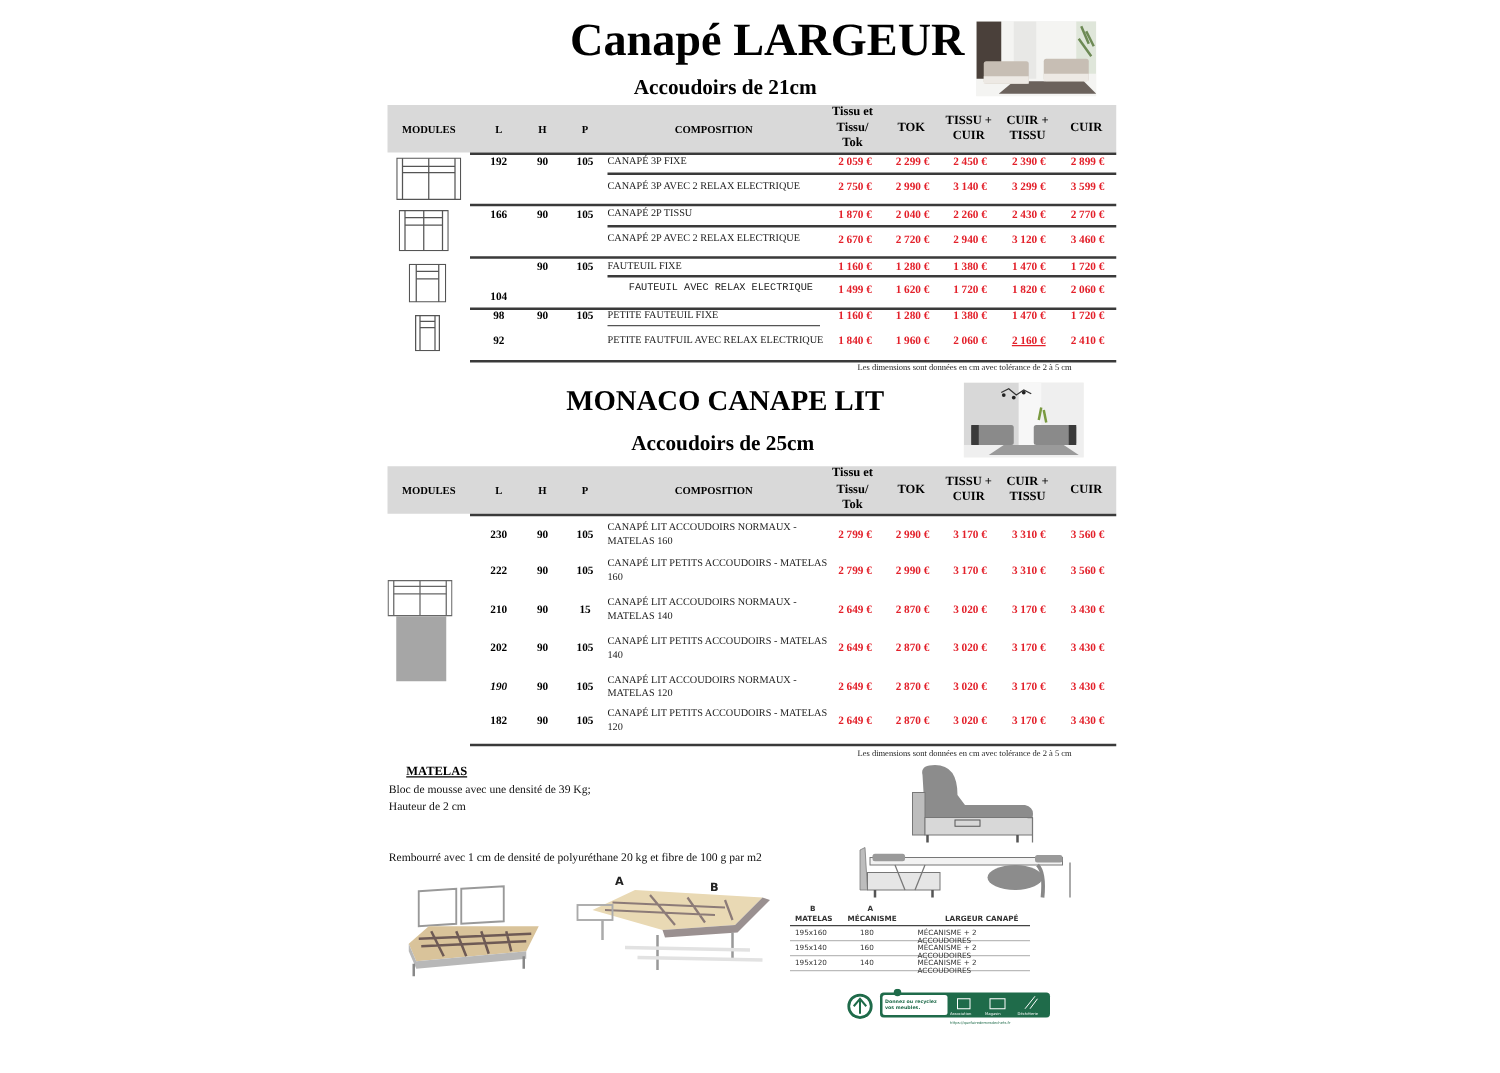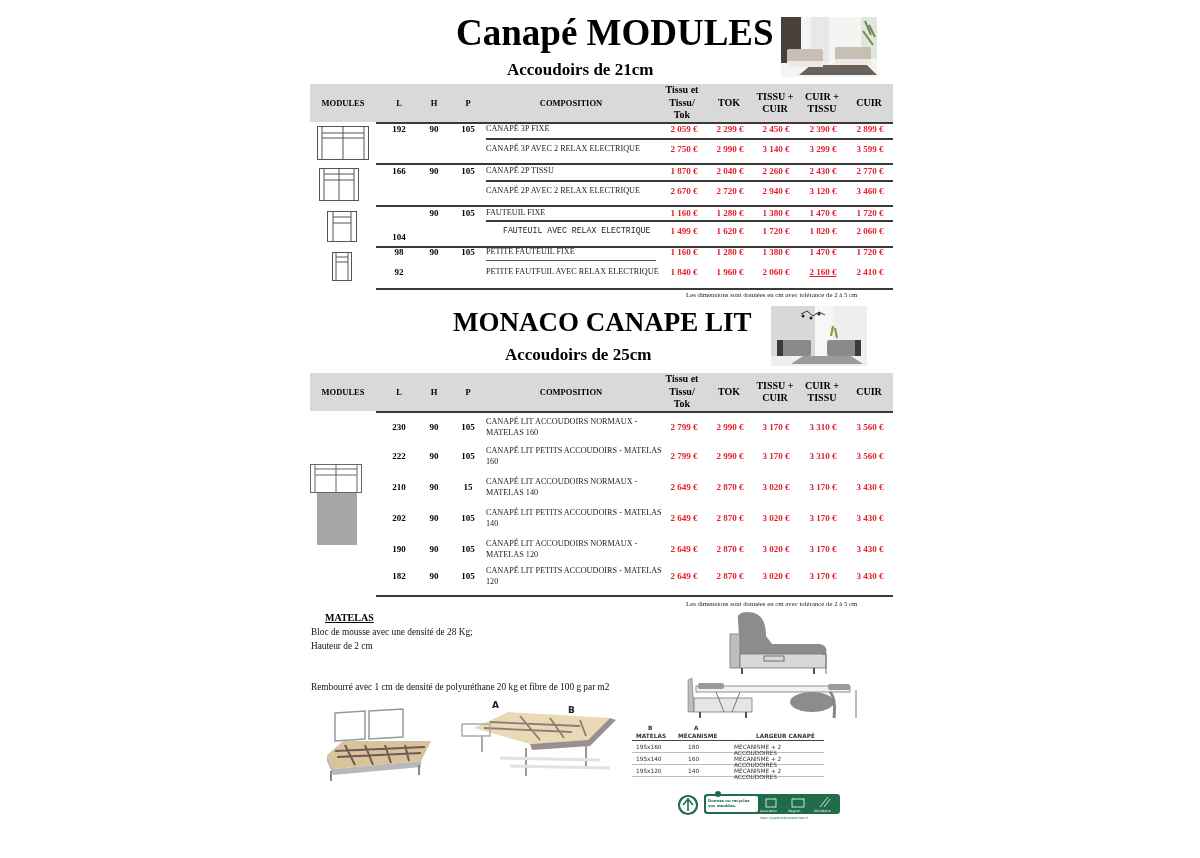--- a/index.html
+++ b/index.html
@@ -35,21 +35,21 @@
   .mech-row { position: relative; height: 12px; border-bottom: 1px solid #bbb; }
   .mech-row span { position: absolute; top: 3px; }
   .mech-head { height: 16px; border-bottom: 1.5px solid #444; font-weight: bold; }
   .mech-head span { top: 8px; }
 
   .eco { position: absolute; left: 674px; top: 791px; width: 168px; height: 32px; }
 </style>
 </head>
 <body>
 
-<div class="abs title" style="left:456px; top:14px;">Canapé MODULES</div>
+<div class="abs title" style="left:456px; top:14px;">Canapé LARGEUR</div>
 <div class="abs subtitle" style="left:507px; top:61px;">Accoudoirs de 21cm</div>
 
 <div class="photo" style="left:781px; top:17px; width:96px; height:60px;">
   <svg width="96" height="60" viewBox="0 0 96 60">
     <rect x="0" y="0" width="96" height="60" fill="#f4f4f2"></rect>
     <rect x="0" y="0" width="20" height="46" fill="#4a403a"></rect>
     <rect x="30" y="0" width="18" height="46" fill="#e8e8e6"></rect>
     <rect x="80" y="0" width="16" height="42" fill="#dfe6da"></rect>
     <path d="M84 4 L90 18 M88 8 L94 20 M82 14 L92 28" stroke="#6d8a55" stroke-width="2"></path>
     <polygon points="18,58 30,48 86,48 96,58" fill="#6b625c"></polygon>
@@ -184,21 +184,21 @@
   <line x1="6" y1="12" x2="24" y2="12" stroke="#555"></line>
 </svg>
 <svg class="abs" style="left:332px; top:252px;" width="20" height="29" viewBox="0 0 20 29">
   <rect x="0.5" y="0.5" width="19" height="28" fill="none" stroke="#555"></rect>
   <line x1="4" y1="0.5" x2="4" y2="28.5" stroke="#555"></line>
   <line x1="16" y1="0.5" x2="16" y2="28.5" stroke="#555"></line>
   <line x1="4" y1="5" x2="16" y2="5" stroke="#555"></line>
   <line x1="4" y1="10" x2="16" y2="10" stroke="#555"></line>
 </svg>
 
-<div class="abs title" style="left:453px; top:309px; font-size:27px;">MONACO CANAPE LIT</div>
+<div class="abs title" style="left:453px; top:309px; font-size:23px;">MONACO CANAPE LIT</div>
 <div class="abs subtitle" style="left:505px; top:346px;">Accoudoirs de 25cm</div>
 
 <div class="photo" style="left:771px; top:306px; width:96px; height:60px;">
   <svg width="96" height="60" viewBox="0 0 96 60">
     <rect x="0" y="0" width="96" height="60" fill="#efefef"></rect>
     <rect x="0" y="0" width="44" height="50" fill="#d8d8d8"></rect>
     <rect x="44" y="0" width="18" height="50" fill="#f7f7f7"></rect>
     <path d="M30 8 L36 5 L42 10 L48 6 L54 9" stroke="#333" stroke-width="1" fill="none"></path>
     <circle cx="32" cy="10" r="1.5" fill="#222"></circle>
       <circle cx="40" cy="12" r="1.5" fill="#222"></circle>
@@ -255,21 +255,21 @@
       <div class="cell price" style="left: 536px; top: 100px; height: 28px;">3 430 €</div>
       <div class="cell num" style="left: 74px; top: 131px; height: 28px;">202</div>
       <div class="cell num" style="left: 109px; top: 131px; height: 28px;">90</div>
       <div class="cell num" style="left: 143px; top: 131px; height: 28px;">105</div>
       <div class="cell comp" style="left: 176px; top: 131px; height: 28px;">CANAPÉ LIT PETITS ACCOUDOIRS - MATELAS 140</div>
       <div class="cell price" style="left: 350px; top: 131px; height: 28px;">2 649 €</div>
       <div class="cell price" style="left: 396px; top: 131px; height: 28px;">2 870 €</div>
       <div class="cell price" style="left: 442px; top: 131px; height: 28px;">3 020 €</div>
       <div class="cell price" style="left: 489px; top: 131px; height: 28px;">3 170 €</div>
       <div class="cell price" style="left: 536px; top: 131px; height: 28px;">3 430 €</div>
-      <div class="cell num" style="left: 74px; top: 162px; height: 28px;">190</div>
+      <div class="cell num" style="left: 74px; top: 162px; height: 28px; font-style: italic;">190</div>
       <div class="cell num" style="left: 109px; top: 162px; height: 28px;">90</div>
       <div class="cell num" style="left: 143px; top: 162px; height: 28px;">105</div>
       <div class="cell comp" style="left: 176px; top: 162px; height: 28px;">CANAPÉ LIT ACCOUDOIRS NORMAUX - MATELAS 120</div>
       <div class="cell price" style="left: 350px; top: 162px; height: 28px;">2 649 €</div>
       <div class="cell price" style="left: 396px; top: 162px; height: 28px;">2 870 €</div>
       <div class="cell price" style="left: 442px; top: 162px; height: 28px;">3 020 €</div>
       <div class="cell price" style="left: 489px; top: 162px; height: 28px;">3 170 €</div>
       <div class="cell price" style="left: 536px; top: 162px; height: 28px;">3 430 €</div>
       <div class="cell num" style="left: 74px; top: 190px; height: 26px;">182</div>
       <div class="cell num" style="left: 109px; top: 190px; height: 26px;">90</div>
@@ -291,21 +291,21 @@
   <rect x="0.5" y="0.5" width="51" height="28" fill="none" stroke="#666"></rect>
   <line x1="5" y1="0.5" x2="5" y2="28.5" stroke="#666"></line>
   <line x1="47" y1="0.5" x2="47" y2="28.5" stroke="#666"></line>
   <line x1="5" y1="5" x2="47" y2="5" stroke="#666"></line>
   <line x1="5" y1="11" x2="47" y2="11" stroke="#666"></line>
   <line x1="26" y1="0.5" x2="26" y2="28.5" stroke="#666"></line>
   <rect x="7" y="29" width="40" height="52" fill="#a6a6a6"></rect>
 </svg>
 
 <div class="matelas-title">MATELAS</div>
-<div class="matelas-line" style="top:627px;">Bloc de mousse avec une densité de 28 Kg;</div>
+<div class="matelas-line" style="top:627px;">Bloc de mousse avec une densité de 39 Kg;</div>
 <div class="matelas-line" style="top:641px;">Hauteur de 2 cm</div>
 <div class="matelas-line" style="top:682px;">Rembourré avec 1 cm de densité de polyuréthane 20 kg et fibre de 100 g par m2</div>
 
 <svg class="abs" style="left:680px; top:608px;" width="180" height="115" viewBox="0 0 180 115">
 
   <path d="M58 12 Q56 4 68 4 Q86 4 86 28 L92 36 L140 36 Q148 38 146 46 L60 46 Z" fill="#8c8c8c"></path>
   <rect x="50" y="26" width="10" height="34" fill="#bdbdbd" stroke="#777" stroke-width="0.8"></rect>
   <rect x="60" y="46" width="86" height="14" fill="#d8d8d8" stroke="#777" stroke-width="0.8"></rect>
   <rect x="84" y="48" width="20" height="5" fill="none" stroke="#555" stroke-width="0.8"></rect>
   <line x1="62" y1="60" x2="62" y2="66" stroke="#555" stroke-width="2"></line>

